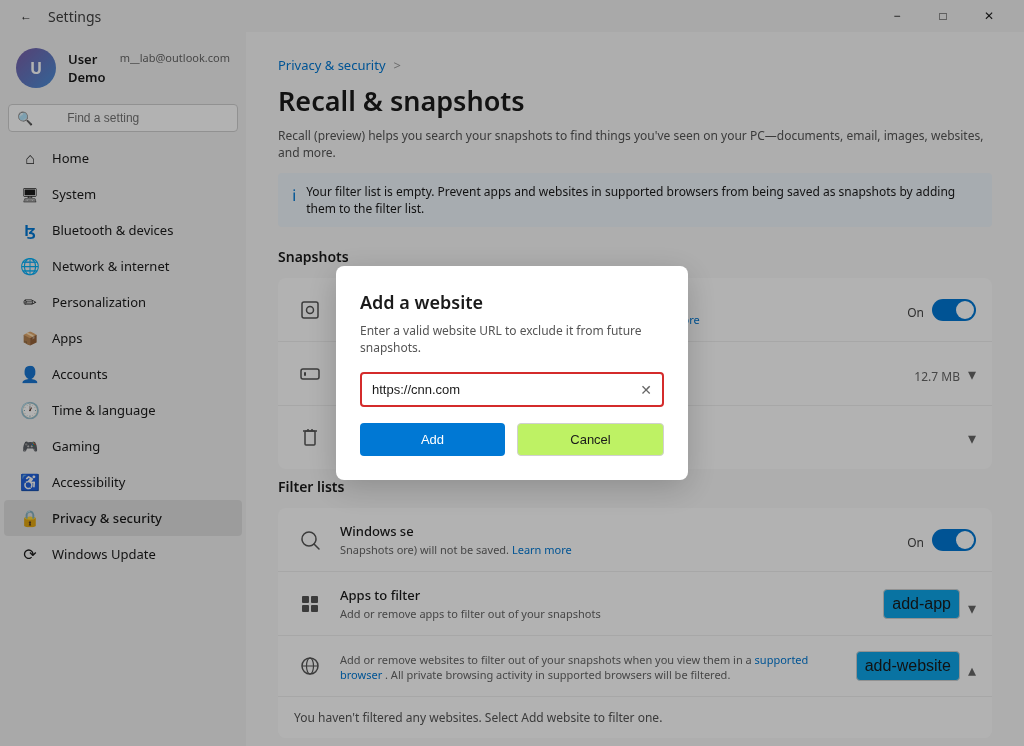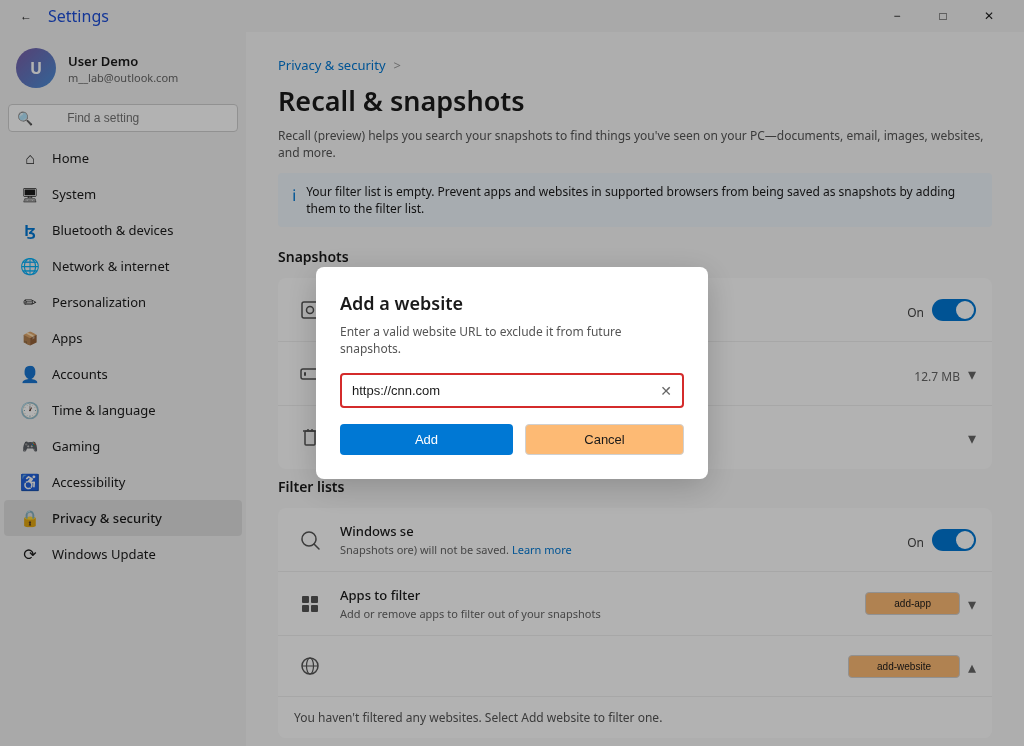--- a/index.html
+++ b/index.html
@@ -22,22 +22,22 @@
       padding: 0 12px;
       justify-content: space-between;
       flex-shrink: 0;
     }
     .title-bar-left {
       display: flex;
       align-items: center;
       gap: 8px;
     }
     .title-bar-title {
-      font-size: 16px;
-      color: #1d4ed8;
+      font-size: 14px;
+      color: #404040;
     }
     .title-bar-controls {
       display: flex;
       gap: 0;
     }
     .title-bar-btn {
       width: 46px;
       height: 32px;
       border: none;
       background: transparent;
@@ -79,21 +79,21 @@
       border-radius: 50%;
       background: linear-gradient(135deg, #7b5ea7 0%, #4a90d9 100%);
       display: flex;
       align-items: center;
       justify-content: center;
       color: white;
       font-size: 16px;
       font-weight: bold;
       flex-shrink: 0;
     }
-    .user-info { display: flex; flex-direction: column; }
+    .user-info { display: flex; }
     .user-name { font-size: 13px; font-weight: 600; color: #1a1a1a; }
     .user-email { font-size: 11px; color: #666; }
 
     .search-box {
       margin: 0 8px 8px;
       display: flex;
       align-items: center;
       background: white;
       border: 1px solid #d0d0d0;
       border-radius: 4px;
@@ -217,25 +217,25 @@
       background: white;
       top: 2px;
       right: 2px;
       transition: all 0.2s;
     }
 
     .storage-value { font-size: 12px; color: #666; }
     .chevron-down { font-size: 16px; color: #666; cursor: pointer; }
 
     .add-btn {
-      background: #fdba74;
+      background: #0ea5e9;
       border: 1px solid #d0d0d0;
       border-radius: 4px;
-      padding: 5px 28px;
-      font-size: 10px;
+      padding: 5px 8px;
+      font-size: 16px;
       cursor: pointer;
       color: #1a1a1a;
       display: flex;
       align-items: center;
       gap: 4px;
     }
 
     .filter-note {
       font-size: 12px;
       color: #555;
@@ -251,21 +251,21 @@
       display: flex;
       align-items: center;
       justify-content: center;
       z-index: 100;
     }
 
     .modal {
       background: white;
       border-radius: 8px;
       padding: 24px;
-      width: 392px;
+      width: 352px;
       box-shadow: 0 8px 32px rgba(0,0,0,0.2);
     }
     .modal-title { font-size: 18px; font-weight: 600; color: #1a1a1a; margin-bottom: 8px; }
     .modal-desc { font-size: 12px; color: #555; margin-bottom: 16px; }
     .modal-input-wrap {
       border: 2px solid #d42b2b;
       border-radius: 4px;
       display: flex;
       align-items: center;
       padding: 6px 10px;
@@ -294,24 +294,25 @@
       color: white;
       border: none;
       border-radius: 4px;
       padding: 8px;
       font-size: 13px;
       font-weight: 500;
       cursor: pointer;
     }
     .btn-secondary {
       flex: 1;
-      background: #fdba74;
+      background: #bef264;
       color: #1a1a1a;
       border: 1px solid #d0d0d0;
       border-radius: 4px;
+      padding: 8px;
       font-size: 13px;
       cursor: pointer;
     }
 
     
     ::-webkit-scrollbar { width: 6px; }
     ::-webkit-scrollbar-thumb { background: #ccc; border-radius: 3px; }
   </style>
 </head>
 <body>
@@ -512,20 +513,25 @@
 
       <div class="setting-row">
         <div class="setting-icon">
           <svg width="22" height="22" viewBox="0 0 22 22" fill="none">
               <circle cx="11" cy="11" r="8" stroke="#555" stroke-width="1.5"></circle>
               <ellipse cx="11" cy="11" rx="3.5" ry="8" stroke="#555" stroke-width="1.2"></ellipse>
               <line x1="3" y1="11" x2="19" y2="11" stroke="#555" stroke-width="1.2"></line>
             </svg>
         </div>
         <div class="setting-text">
+          <div class="setting-desc">
+            <span>Add or remove websites to filter out of your snapshots when you view them in a </span>
+            <a href="#">supported browser</a>
+            <span>. All private browsing activity in supported browsers will be filtered.</span>
+          </div>
         </div>
         <div class="setting-control">
           <button class="add-btn">add-website</button>
           <span class="chevron-down">▴</span>
         </div>
       </div>
 
       <div class="filter-note">
         <span>You haven't filtered any websites. Select Add website to filter one.</span>
       </div>

